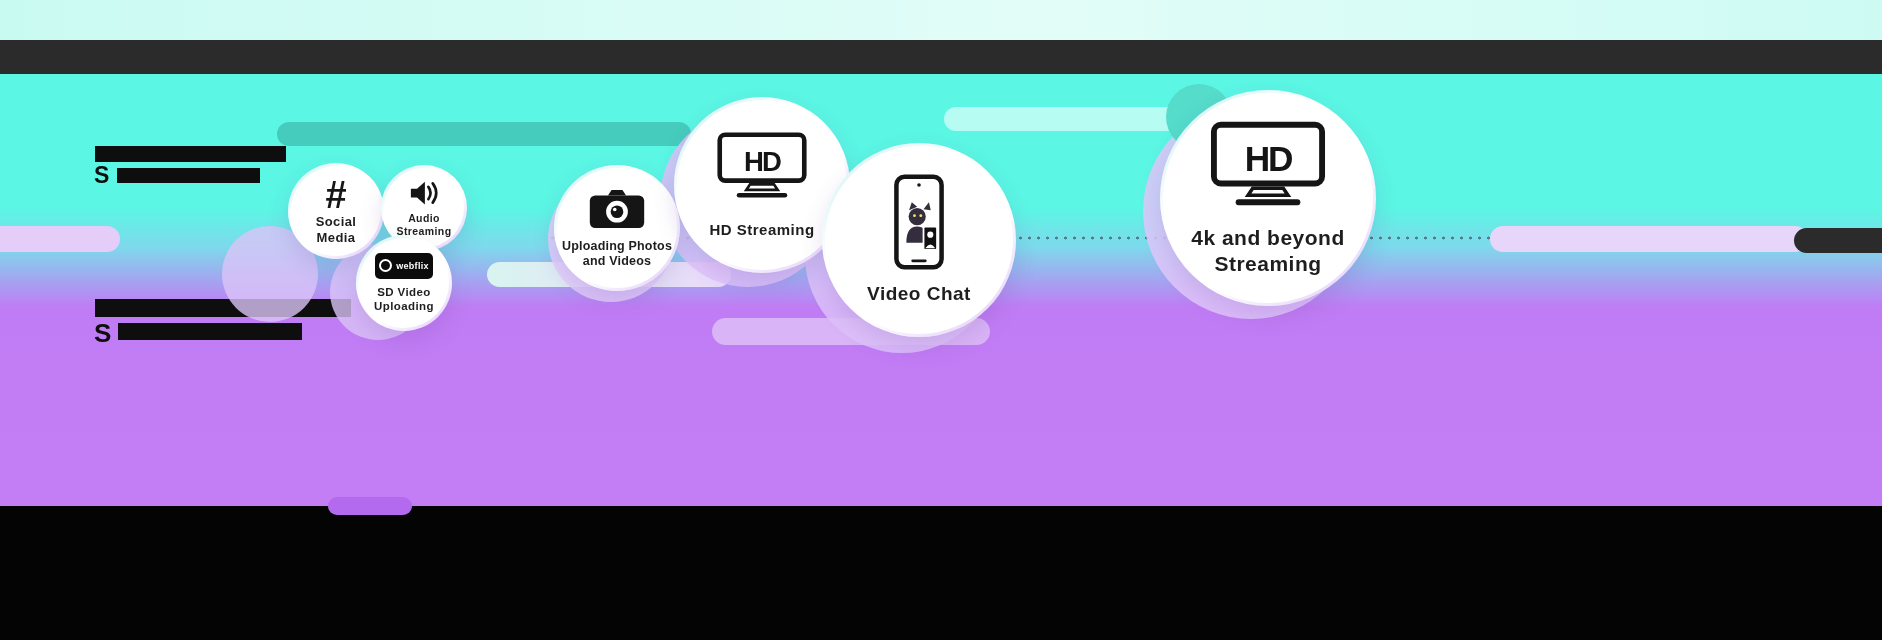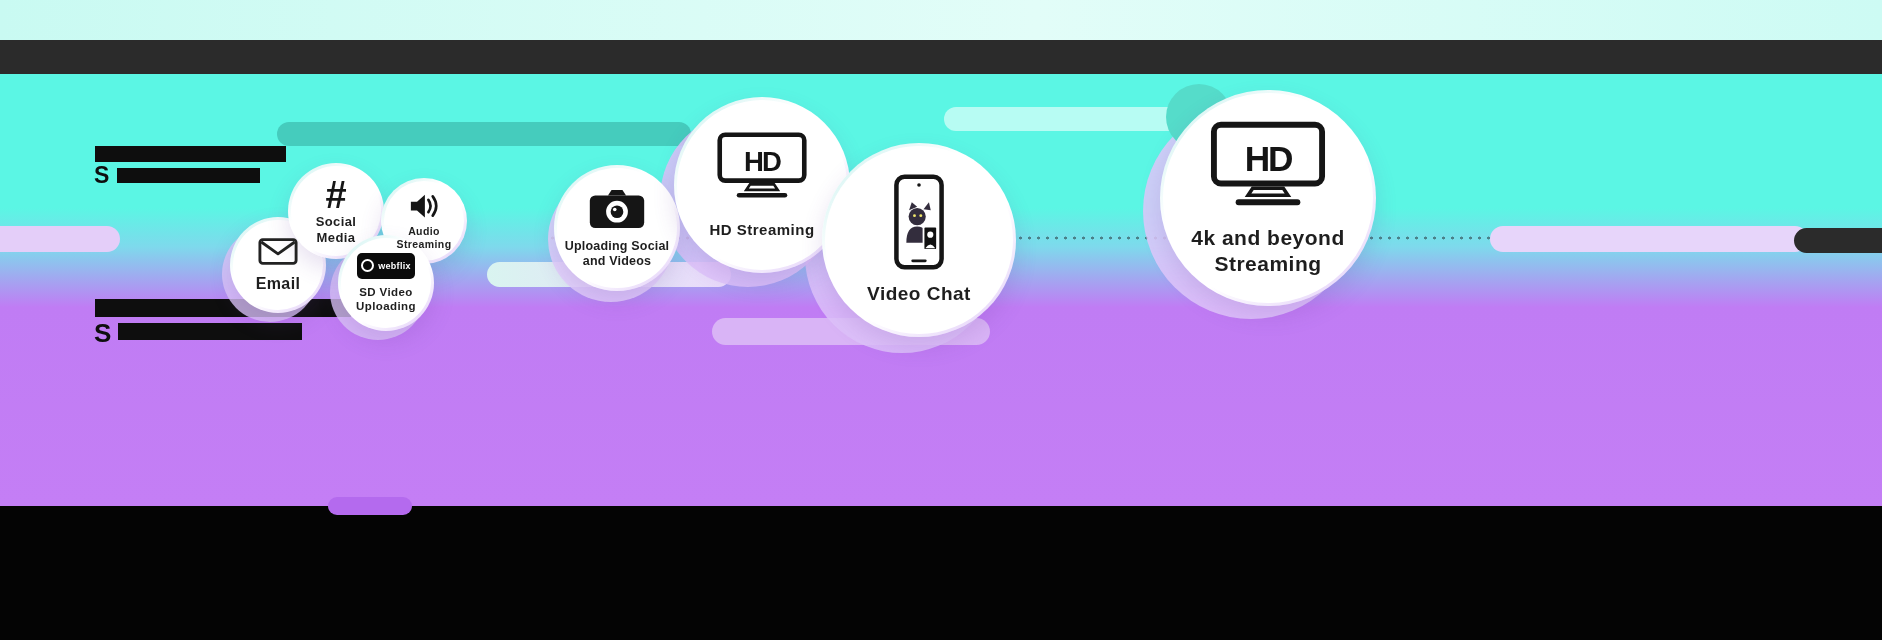--- a/index.html
+++ b/index.html
@@ -46,22 +46,22 @@
   .bk-4k-teal{left:1166px;top:84px;width:66px;height:66px;background:#55dcca;}
   
   .bubble{position:absolute;border-radius:50%;
     background:linear-gradient(140deg,#c9f1ef 0%,#ffffff 35%,#ffffff 60%,#dfc9f8 100%);
     box-shadow:0 10px 22px rgba(105,62,160,.16);
     display:flex;align-items:center;justify-content:center;}
   .bubble::before{content:"";position:absolute;inset:3px;border-radius:50%;background:#fff;}
   .bubble-inner{position:relative;z-index:1;display:flex;flex-direction:column;align-items:center;text-align:center;}
   .b-email{left:230px;top:217px;width:96px;height:96px;}
   .b-social{left:288px;top:163px;width:96px;height:96px;}
-  .b-audio{left:381px;top:178px;width:86px;height:86px;}
-  .b-sd{left:338px;top:235px;width:96px;height:96px;justify-content:center;}
+  .b-audio{left:381px;top:165px;width:86px;height:86px;}
+  .b-sd{left:356px;top:235px;width:96px;height:96px;justify-content:center;}
   .b-upload{left:554px;top:165px;width:126px;height:126px;}
   .b-hd{left:674px;top:97px;width:176px;height:176px;}
   .b-video{left:822px;top:143px;width:194px;height:194px;}
   .b-4k{left:1160px;top:90px;width:216px;height:216px;}
   .bubble-label{font-weight:bold;color:#1e1e1e;letter-spacing:.4px;line-height:1.22;}
   .l-email{font-size:16px;margin-top:8px;}
   .l-social{font-size:13px;width:70px;}
   .l-audio{font-size:10.5px;margin-top:5px;width:72px;}
   .l-sd{font-size:11.5px;margin-top:6px;width:92px;}
   .l-upload{font-size:12.5px;margin-top:8px;width:118px;letter-spacing:.2px;}
@@ -104,29 +104,20 @@
   <div class="redact r4"></div>
 
   <div class="circle bk-email"></div>
   <div class="circle bk-sd"></div>
   <div class="circle bk-upload"></div>
   <div class="circle bk-hd"></div>
   <div class="circle bk-video"></div>
   <div class="circle bk-4k"></div>
   <div class="circle bk-4k-teal"></div>
 
-  <div class="bubble b-email">
-    <div class="bubble-inner">
-      <svg width="40" height="29" viewBox="0 0 42 30">
-        <rect x="2" y="2.5" width="38" height="25" rx="3" fill="none" stroke="#222" stroke-width="3"></rect>
-        <path d="M3.5 5 L21 17.5 L38.5 5" fill="none" stroke="#222" stroke-width="3" stroke-linejoin="round"></path>
-      </svg>
-      <div class="bubble-label l-email">Email</div>
-    </div>
-  </div>
 
   <div class="bubble b-social">
     <div class="bubble-inner">
       <div class="hash">#</div>
       <div class="bubble-label l-social">Social Media</div>
     </div>
   </div>
 
   <div class="bubble b-audio">
     <div class="bubble-inner">
@@ -151,21 +142,21 @@
 
   <div class="bubble b-upload">
     <div class="bubble-inner">
       <svg width="58" height="44" viewBox="0 0 64 48">
         <path d="M22 9 L26 3 L38 3 L42 9 Z" fill="#151515"></path>
         <rect x="2" y="9" width="60" height="36" rx="6" fill="#151515"></rect>
         <circle cx="32" cy="27" r="12" fill="#fff"></circle>
         <circle cx="32" cy="27" r="7" fill="#151515"></circle>
         <circle cx="29.5" cy="24.5" r="2" fill="#fff"></circle>
       </svg>
-      <div class="bubble-label l-upload">Uploading Social and Videos</div>
+      <div class="bubble-label l-upload">Uploading Photos and Videos</div>
     </div>
   </div>
 
   <div class="bubble b-hd">
     <div class="bubble-inner">
       <svg width="92" height="68" viewBox="0 0 100 74">
         <rect x="4" y="4" width="92" height="50" rx="6" fill="#fff" stroke="#151515" stroke-width="5"></rect>
         <text x="50" y="43" text-anchor="middle" font-family="Liberation Sans, sans-serif" font-size="30" font-weight="bold" letter-spacing="-2" fill="#151515">HD</text>
         <path d="M37 58 L63 58 L67 64 L33 64 Z" fill="none" stroke="#151515" stroke-width="3"></path>
         <line x1="25" y1="70" x2="75" y2="70" stroke="#151515" stroke-width="5" stroke-linecap="round"></line>

